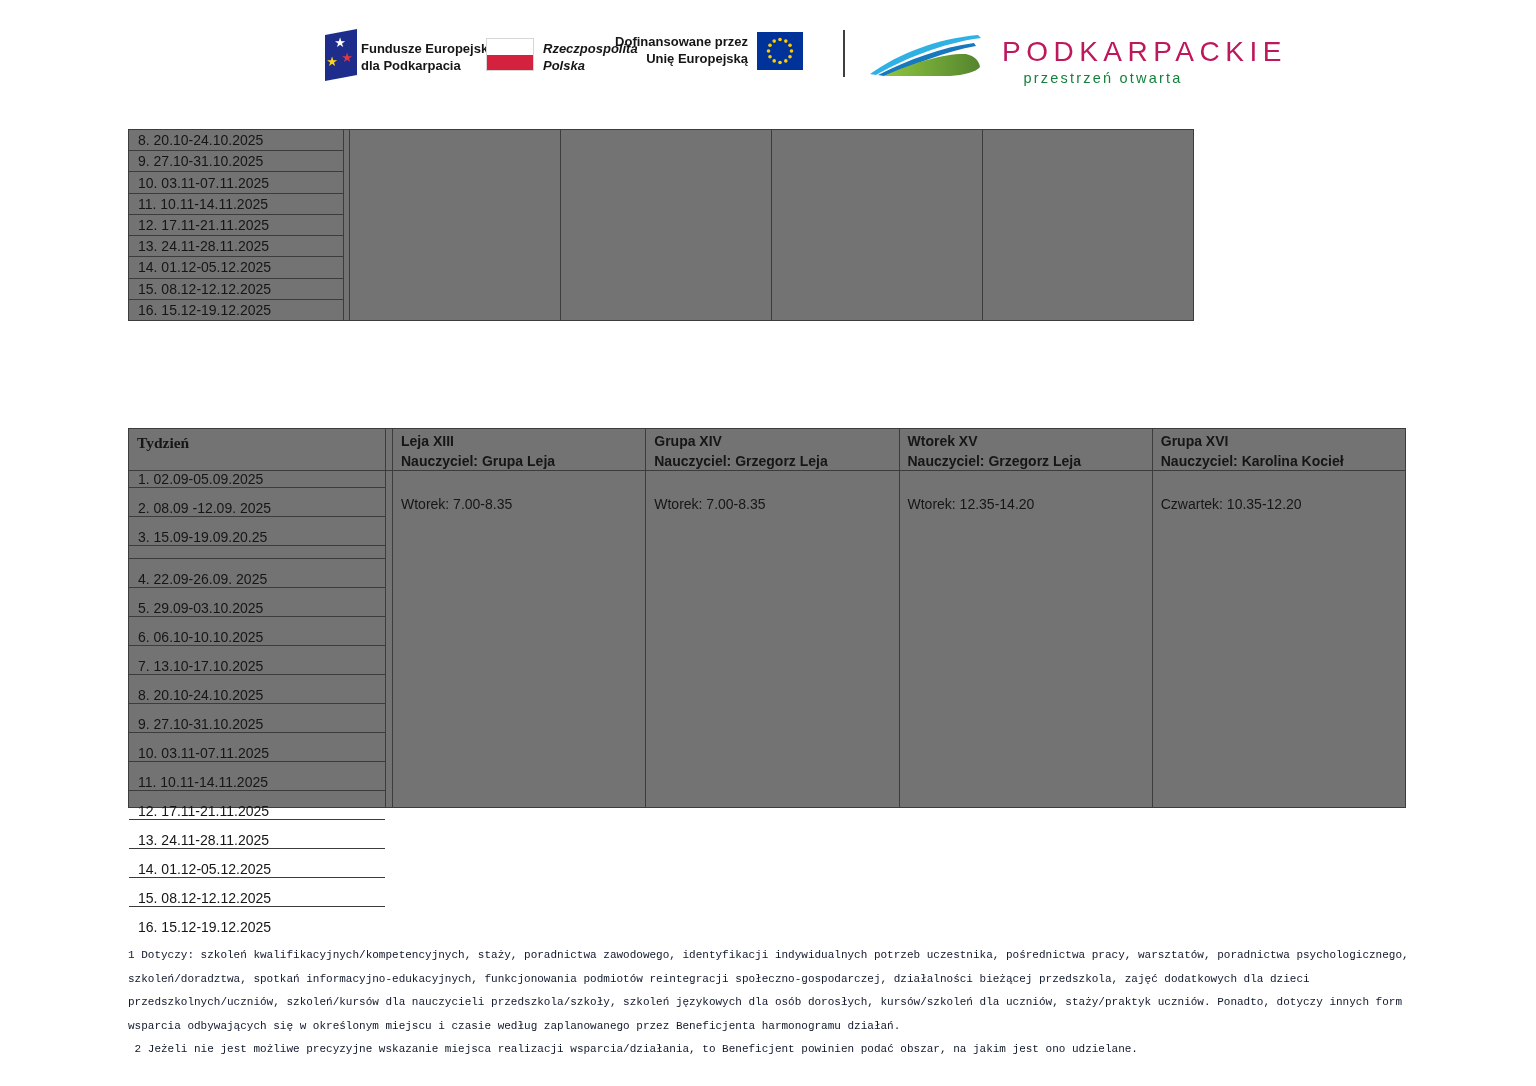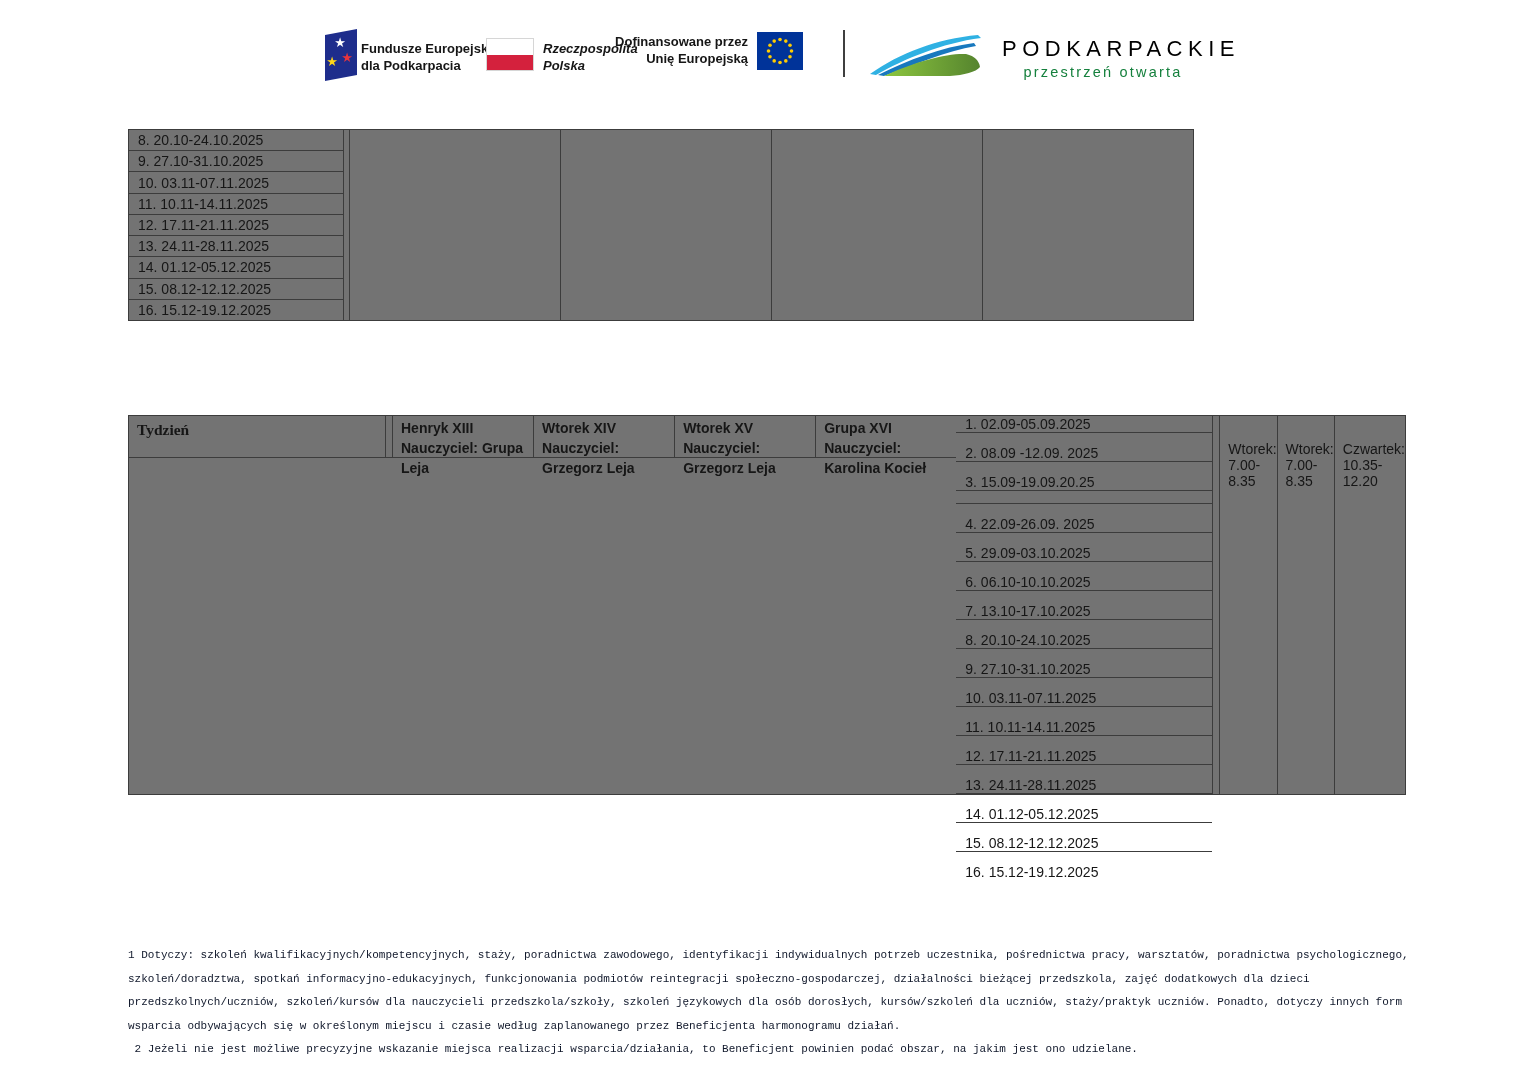--- a/index.html
+++ b/index.html
@@ -13,31 +13,31 @@
   .pl-flag { position:absolute; left:486px; top:38px; width:48px; height:33px; border:1px solid #d6d6d6; box-sizing:border-box; }
   .pl-flag .w { height:50%; background:#ffffff; }
   .pl-flag .r { height:50%; background:#d4213d; }
   .pl-label { position:absolute; left:543px; top:41px; font-size:13px; font-weight:700; line-height:16.5px; white-space:pre-line;font-style:italic; }
   .eu-cofund { position:absolute; left:612px; top:34px; width:136px; text-align:right; font-size:13px; font-weight:700; line-height:16.5px; white-space:pre-line; }
   .eu-flag { position:absolute; left:757px; top:32px; }
   .logo-divider { position:absolute; left:843px; top:30px; width:2px; height:47px; background:#3f3f3f; }
   .podk { position:absolute; left:870px; top:30px; display:flex; align-items:flex-start; }
   .podk-swoosh { margin-top:4px; }
   .podk-text { margin-left:14px; margin-top:6px; width:202px; text-align:center; }
-  .podk-name { font-size:22px; letter-spacing:5.5px; color:#000000; white-space:nowrap; }
+  .podk-name { font-size:28px; letter-spacing:5.5px; color:#be185d; white-space:nowrap; }
   .podk-tag { font-size:14.5px; letter-spacing:2.2px; color:#15803d; margin-top:2px; }
 
   
   .tbl { position:absolute; border:1.5px solid #3c3c3c; box-sizing:border-box; background:#737373; }
   #table1 { left:128px; top:129px; width:1066px; height:192px; display:flex; }
   .t1-weeks { width:215px; border-right:1px solid #3c3c3c; display:flex; flex-direction:column; box-sizing:border-box; }
   .t1-gap { width:5px; }
   .t1-col { flex:1; border-left:1px solid #3c3c3c; box-sizing:border-box; }
 
-  #table2 { left:128px; top:415px; width:1278px; height:380px; display:flex; flex-direction:row; }
+  #table2 { left:128px; top:428px; width:1278px; height:380px; display:flex; flex-direction:column; }
   .t2-header { height:42px; display:flex; border-bottom:1px solid #3c3c3c; box-sizing:border-box; }
   .t2-th-week { width:257px; border-right:1px solid #3c3c3c; box-sizing:border-box; font-family:"Liberation Serif", serif; font-weight:700; font-size:15.5px; padding:5px 0 0 8px; }
   .t2-gap { width:6px; }
   .t2-th-group { flex:1; border-left:1px solid #3c3c3c; box-sizing:border-box; padding:2px 0 0 8px; font-weight:700; font-size:14px; line-height:20px; }
   .t2-body { flex:1; min-height:0; display:flex; }
   .t2-weeks { width:257px; border-right:1px solid #3c3c3c; display:flex; flex-direction:column; box-sizing:border-box;gap:12px; }
   .t2-col { flex:1; border-left:1px solid #3c3c3c; box-sizing:border-box; padding:25px 0 0 8px; font-size:14px; }
 
   .week-cell { flex:1; display:flex; align-items:center; padding-left:9px; font-size:14px; border-bottom:1px solid #3c3c3c; box-sizing:border-box; white-space:nowrap; }
   .week-cell:last-child { border-bottom:none; }
@@ -128,25 +128,25 @@
     <div class="t1-col"></div>
     <div class="t1-col"></div>
     <div class="t1-col"></div>
   </div>
 
   <div id="table2" class="tbl">
     <div class="t2-header">
       <div class="t2-th-week">Tydzień</div>
       <div class="t2-gap"></div>
       <div class="t2-th-group">
-        <div>Henryk XIII</div>
+        <div>Leja XIII</div>
         <div>Nauczyciel: Grupa Leja</div>
       </div>
       <div class="t2-th-group">
-        <div>Wtorek XIV</div>
+        <div>Grupa XIV</div>
         <div>Nauczyciel: Grzegorz Leja</div>
       </div>
       <div class="t2-th-group">
         <div>Wtorek XV</div>
         <div>Nauczyciel: Grzegorz Leja</div>
       </div>
       <div class="t2-th-group">
         <div>Grupa XVI</div>
         <div>Nauczyciel: Karolina Kocieł</div>
       </div>
@@ -167,20 +167,21 @@
           <div class="week-cell">11. 10.11-14.11.2025</div>
           <div class="week-cell">12. 17.11-21.11.2025</div>
           <div class="week-cell">13. 24.11-28.11.2025</div>
           <div class="week-cell">14. 01.12-05.12.2025</div>
           <div class="week-cell">15. 08.12-12.12.2025</div>
           <div class="week-cell">16. 15.12-19.12.2025</div>
         </div>
       <div class="t2-gap"></div>
       <div class="t2-col">Wtorek: 7.00-8.35</div>
       <div class="t2-col">Wtorek: 7.00-8.35</div>
+      <div class="t2-col">Wtorek: 12.35-14.20</div>
       <div class="t2-col">Czwartek: 10.35-12.20</div>
     </div>
   </div>
 
   <div id="footnotes">
     <p>1 Dotyczy: szkoleń kwalifikacyjnych/kompetencyjnych, staży, poradnictwa zawodowego, identyfikacji indywidualnych potrzeb uczestnika, pośrednictwa pracy, warsztatów, poradnictwa psychologicznego, szkoleń/doradztwa, spotkań informacyjno-edukacyjnych, funkcjonowania podmiotów reintegracji społeczno-gospodarczej, działalności bieżącej przedszkola, zajęć dodatkowych dla dzieci przedszkolnych/uczniów, szkoleń/kursów dla nauczycieli przedszkola/szkoły, szkoleń językowych dla osób dorosłych, kursów/szkoleń dla uczniów, staży/praktyk uczniów. Ponadto, dotyczy innych form wsparcia odbywających się w określonym miejscu i czasie według zaplanowanego przez Beneficjenta harmonogramu działań.</p>
     <p> 2 Jeżeli nie jest możliwe precyzyjne wskazanie miejsca realizacji wsparcia/działania, to Beneficjent powinien podać obszar, na jakim jest ono udzielane.</p>
   </div>
 
 </div>

